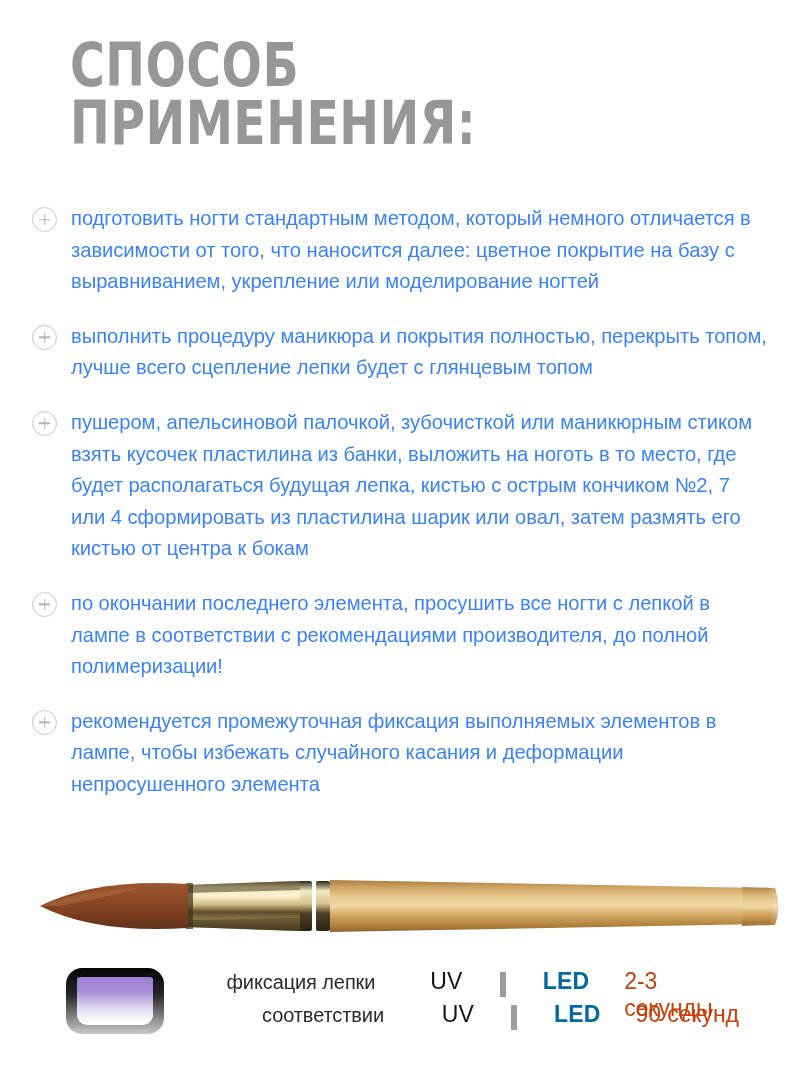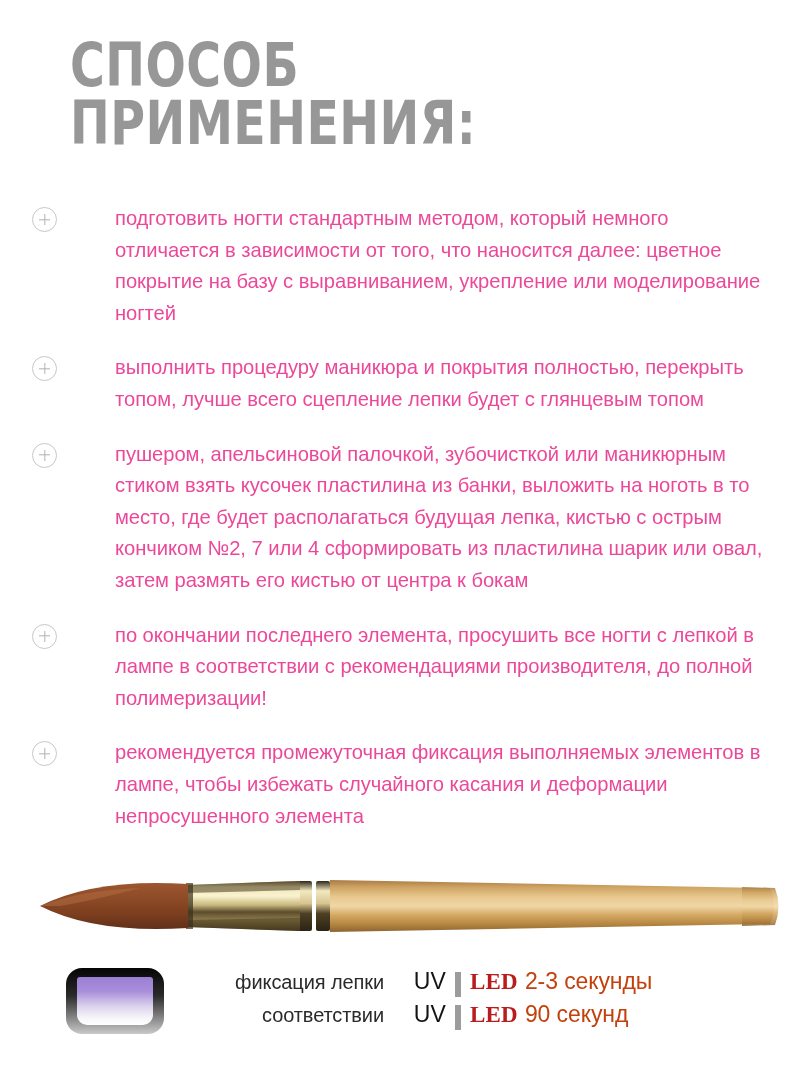--- a/index.html
+++ b/index.html
@@ -84,24 +84,23 @@
   .bullet::after {
     top: 50%;
     left: 6px;
     right: 6px;
     height: 1.4px;
     transform: translateY(-50%);
   }
   .item-text {
     font-size: 20.2px;
     line-height: 31.6px;
-    color: #ec4899;
+    color: #3b82f6;
     letter-spacing: -0.05px;
     max-width: 700px;
-    margin-left: 44px;
   }
 
   
   .brush-wrap {
     position: absolute;
     left: 0px;
     top: 866px;
     width: 800px;
     height: 80px;
   }
@@ -130,20 +129,21 @@
     width: 100%;
     height: 100%;
     border-radius: 3px 3px 10px 10px;
     background: linear-gradient(180deg, #9b7fd4 0%, #a98edb 30%, #ddd4ee 62%, #f6f5f8 85%, #ffffff 100%);
   }
   .footer-rows { flex: 1 1 auto; }
   .footer-row {
     display: flex;
     align-items: baseline;
     height: 33px;
+    gap: 28px;
   }
   .f-label {
     width: 198px;
     text-align: right;
     font-size: 20px;
     color: #2a2a2a;
     letter-spacing: -0.1px;
   }
   .f-uv {
     width: 62px;
@@ -157,24 +157,23 @@
     width: 6px;
     height: 25px;
     background: #9c9c9c;
     margin: 0 9px;
     align-self: center;
     flex: 0 0 auto;
   }
   .f-led {
     font-weight: 700;
     font-size: 23px;
-    color: #b91c1c;
+    color: #0369a1;
     letter-spacing: 0.2px;
     margin-right: 7px;
-    font-family: Liberation Serif, serif;
   }
   .f-time {
     font-size: 23px;
     color: #c2410c;
     letter-spacing: -0.1px;
   }
 </style>
 </head>
 <body>
 

